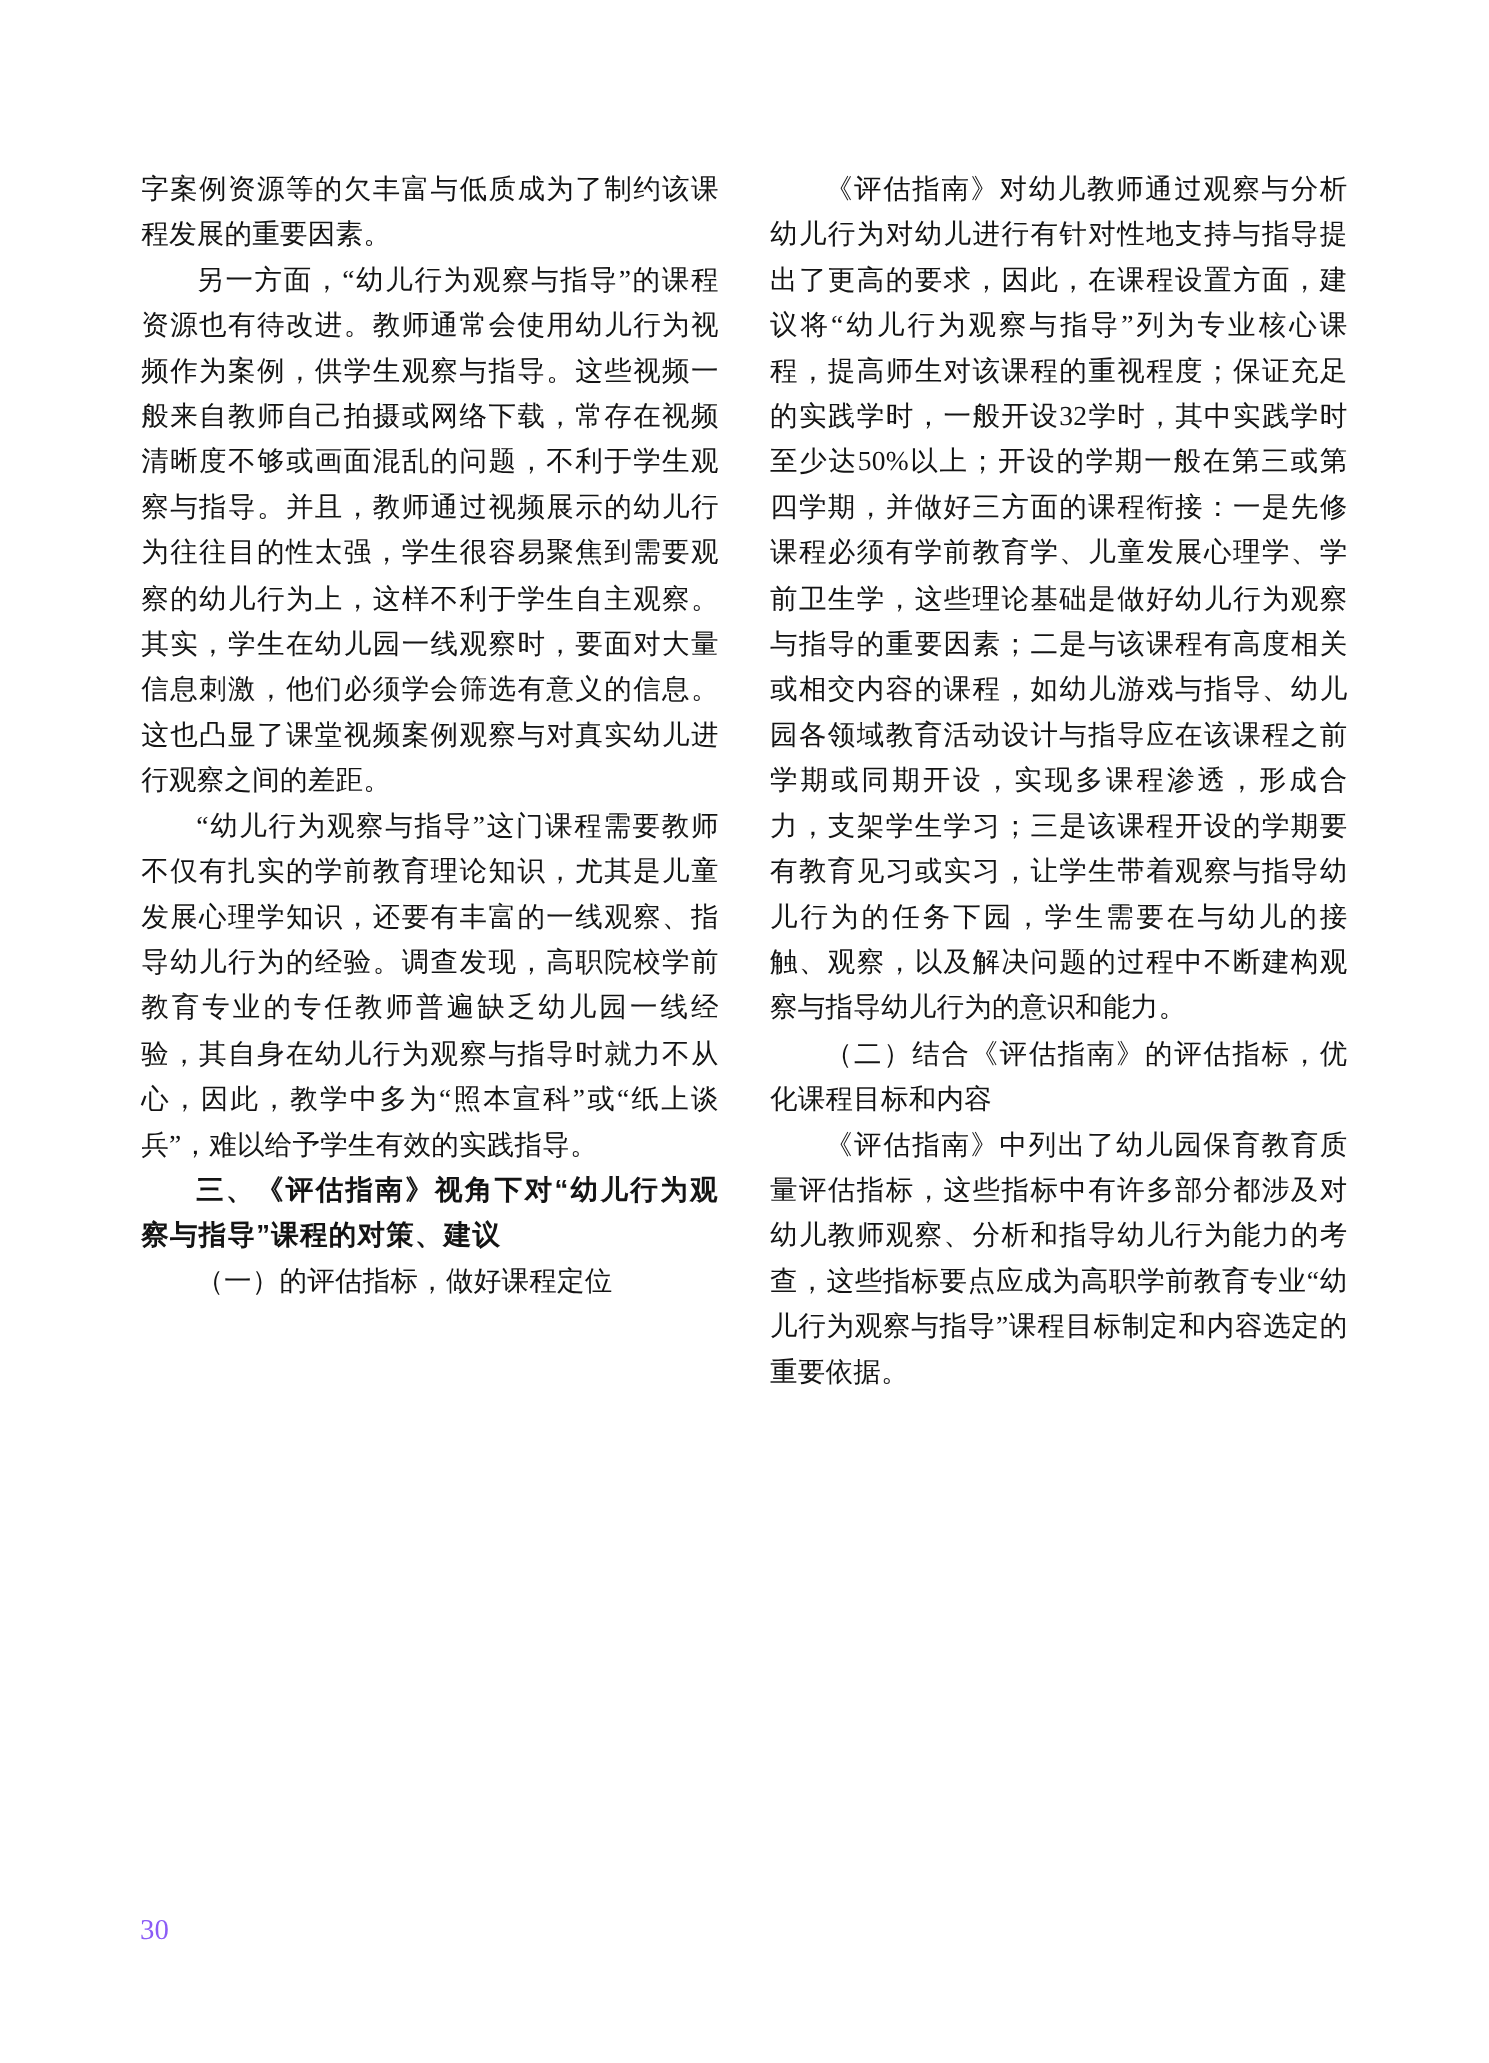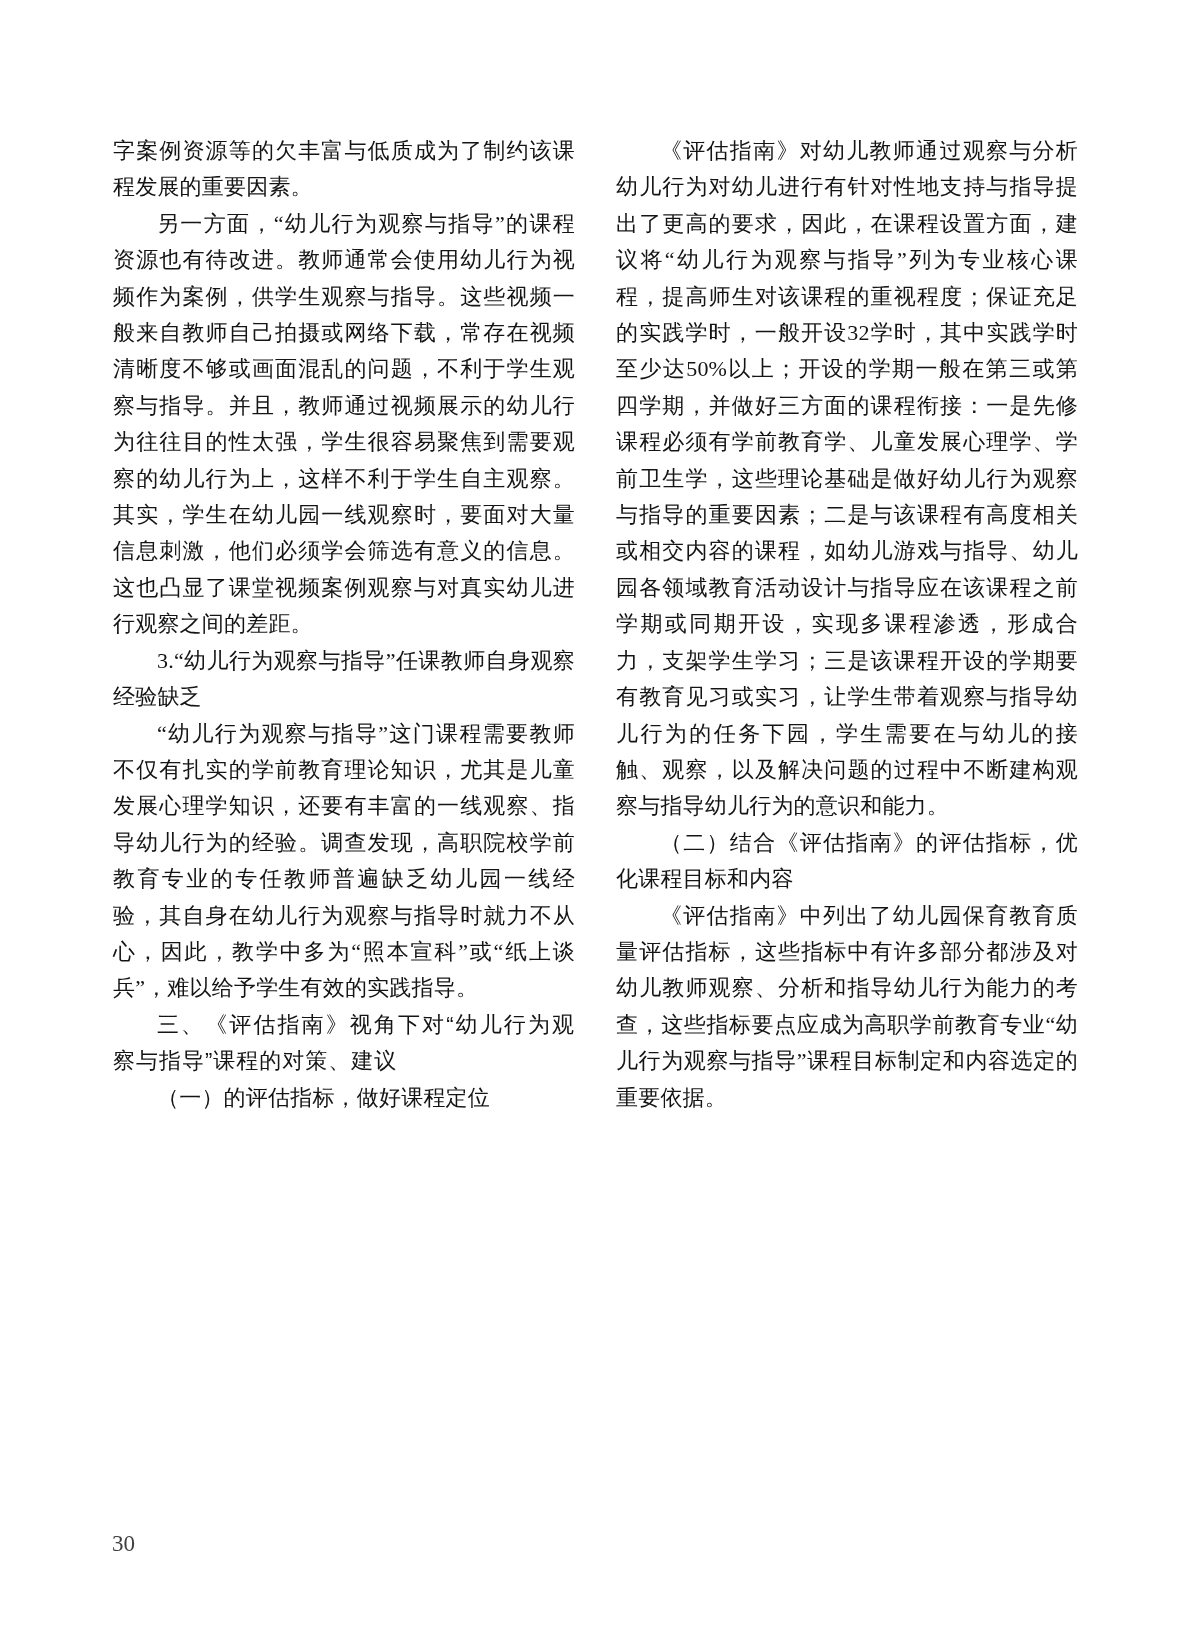--- a/index.html
+++ b/index.html
@@ -33,43 +33,42 @@
     padding: 0;
     font-size: 22px;
     line-height: 36.4px;
     text-align: justify;
     text-justify: inter-ideograph;
     letter-spacing: 0.2px;
     word-break: break-all;
   }
   p.indent { text-indent: 2em; }
   p.heading {
-    font-weight: 400;
+    font-weight: 700;
     font-family: "Liberation Sans", "DejaVu Sans", sans-serif;
     letter-spacing: 1px;
   }
   .page-number {
     position: absolute;
     left: 112px;
     top: 1530px;
     font-size: 23px;
     line-height: 28px;
     font-family: "Liberation Serif", "DejaVu Serif", serif;
-    color: #404040;
+    color: #8b5cf6;
   }
 </style>
 </head>
 <body>
 
 <div class="page">
 
   <div class="column column-left">
     <p class="para">字案例资源等的欠丰富与低质成为了制约该课程发展的重要因素。</p>
     <p class="para indent">另一方面，“幼儿行为观察与指导”的课程资源也有待改进。教师通常会使用幼儿行为视频作为案例，供学生观察与指导。这些视频一般来自教师自己拍摄或网络下载，常存在视频清晰度不够或画面混乱的问题，不利于学生观察与指导。并且，教师通过视频展示的幼儿行为往往目的性太强，学生很容易聚焦到需要观察的幼儿行为上，这样不利于学生自主观察。其实，学生在幼儿园一线观察时，要面对大量信息刺激，他们必须学会筛选有意义的信息。这也凸显了课堂视频案例观察与对真实幼儿进行观察之间的差距。</p>
-    <p class="para indent">3.“幼儿行为观察与指导”任课教师自身观察经验缺乏</p>
     <p class="para indent">“幼儿行为观察与指导”这门课程需要教师不仅有扎实的学前教育理论知识，尤其是儿童发展心理学知识，还要有丰富的一线观察、指导幼儿行为的经验。调查发现，高职院校学前教育专业的专任教师普遍缺乏幼儿园一线经验，其自身在幼儿行为观察与指导时就力不从心，因此，教学中多为“照本宣科”或“纸上谈兵”，难以给予学生有效的实践指导。</p>
     <p class="para indent heading">三、《评估指南》视角下对“幼儿行为观察与指导”课程的对策、建议</p>
     <p class="para indent">（一）的评估指标，做好课程定位</p>
   </div>
 
   <div class="column column-right">
     <p class="para indent">《评估指南》对幼儿教师通过观察与分析幼儿行为对幼儿进行有针对性地支持与指导提出了更高的要求，因此，在课程设置方面，建议将“幼儿行为观察与指导”列为专业核心课程，提高师生对该课程的重视程度；保证充足的实践学时，一般开设32学时，其中实践学时至少达50%以上；开设的学期一般在第三或第四学期，并做好三方面的课程衔接：一是先修课程必须有学前教育学、儿童发展心理学、学前卫生学，这些理论基础是做好幼儿行为观察与指导的重要因素；二是与该课程有高度相关或相交内容的课程，如幼儿游戏与指导、幼儿园各领域教育活动设计与指导应在该课程之前学期或同期开设，实现多课程渗透，形成合力，支架学生学习；三是该课程开设的学期要有教育见习或实习，让学生带着观察与指导幼儿行为的任务下园，学生需要在与幼儿的接触、观察，以及解决问题的过程中不断建构观察与指导幼儿行为的意识和能力。</p>
     <p class="para indent">（二）结合《评估指南》的评估指标，优化课程目标和内容</p>
     <p class="para indent">《评估指南》中列出了幼儿园保育教育质量评估指标，这些指标中有许多部分都涉及对幼儿教师观察、分析和指导幼儿行为能力的考查，这些指标要点应成为高职学前教育专业“幼儿行为观察与指导”课程目标制定和内容选定的重要依据。</p>
   </div>

